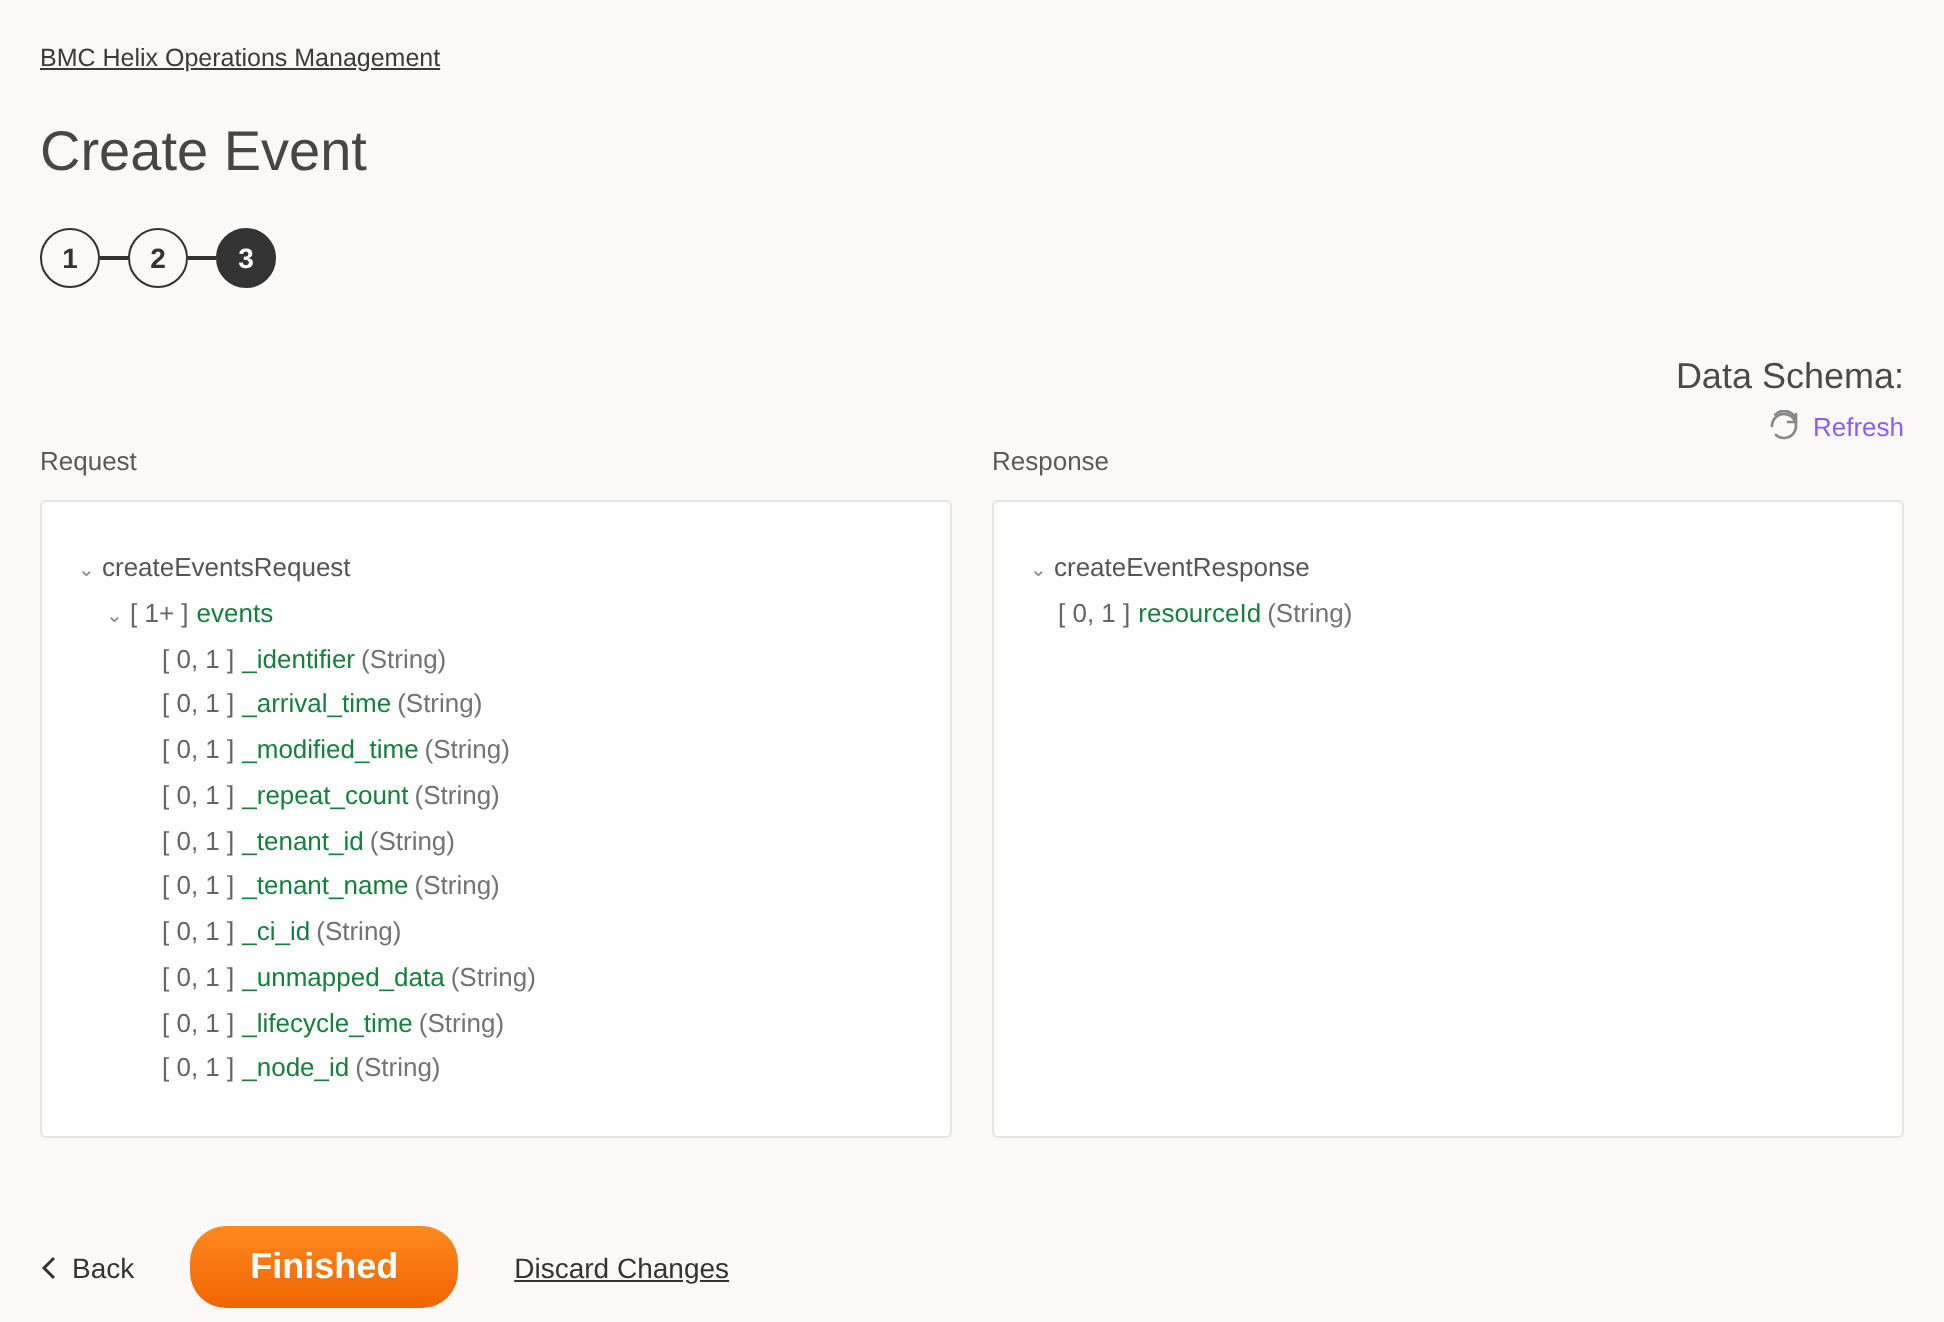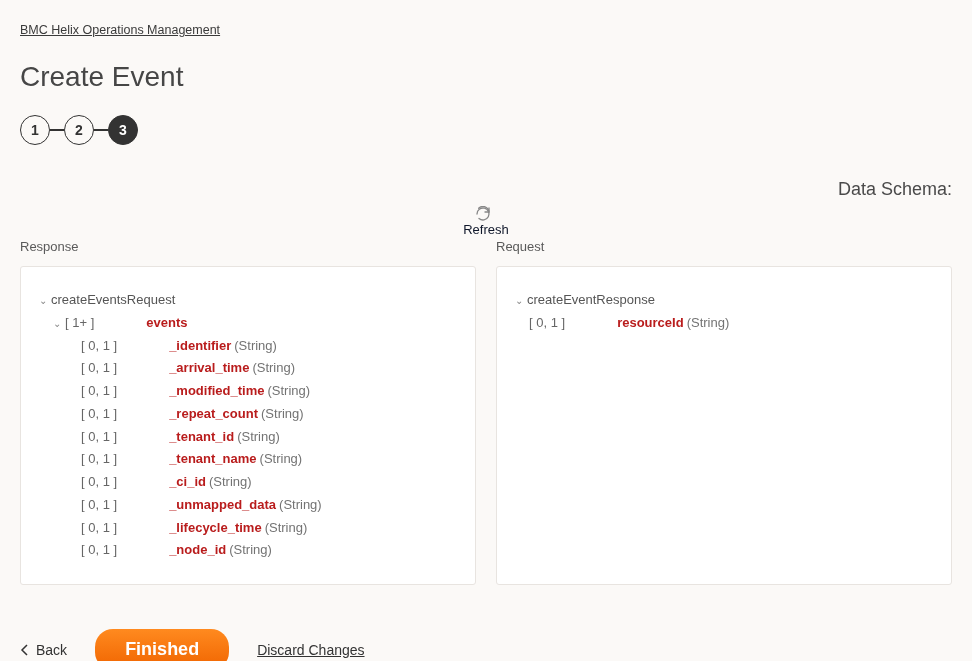--- a/index.html
+++ b/index.html
@@ -58,24 +58,23 @@
     color: #4a4a4a;
     margin: 0 0 32px 0;
     text-align: right;
   }
   .refresh-row {
     display: flex;
     justify-content: flex-end;
     align-items: center;
     margin-bottom: 2px;
     margin-top: -26px;
-    color: #0f172a;
+    color: #8b5cf6;
     font-size: 13px;
     cursor: pointer;
-    flex-direction: column;
   }
   .refresh-row svg { margin-right: 6px; }
   .panel-labels {
     display: flex;
     gap: 20px;
     margin-bottom: 12px;
   }
   .panel-label {
     flex: 1;
     font-size: 13px;
@@ -102,21 +101,21 @@
     color: #555;
   }
   .caret {
     display: inline-block;
     width: 12px;
     font-size: 10px;
     color: #888;
     cursor: pointer;
   }
   .card-mult { color: #666; margin-right: 4px; }
-  .field-name { font-weight: 700; color: #b91c1c; margin-left: 48px; }
+  .field-name { font-weight: 400; color: #15803d; }
   .field-type { color: #737373; margin-left: 3px; }
   .indent-0 { padding-left: 0; }
   .indent-1 { padding-left: 14px; }
   .indent-2 { padding-left: 42px; }
   .footer {
     display: flex;
     align-items: center;
     gap: 28px;
     padding-top: 8px;
   }
@@ -170,22 +169,22 @@
   <svg width="16" height="16" viewBox="0 0 24 24" fill="none" stroke="#888" stroke-width="2" stroke-linecap="round">
     <path d="M3 12a9 9 0 1 1 3 6.7"></path>
     <polyline points="3 4 3 12 11 12" transform="rotate(20 7 8)" stroke="none"></polyline>
     <path d="M21 3v6h-6"></path>
     <path d="M21 9a9 9 0 0 0-15.5-5.5"></path>
   </svg>
   <span>Refresh</span>
 </div>
 
 <div class="panel-labels">
+  <div class="panel-label">Request</div>
   <div class="panel-label">Response</div>
-  <div class="panel-label">Request</div>
 </div>
 
 <div class="panels">
   <div class="panel" id="request-tree">
       <div class="tree-row indent-0">
         <span class="caret">⌄</span>
         <span>createEventsRequest</span>
       </div>
       <div class="tree-row indent-1">
         <span class="caret">⌄</span>

